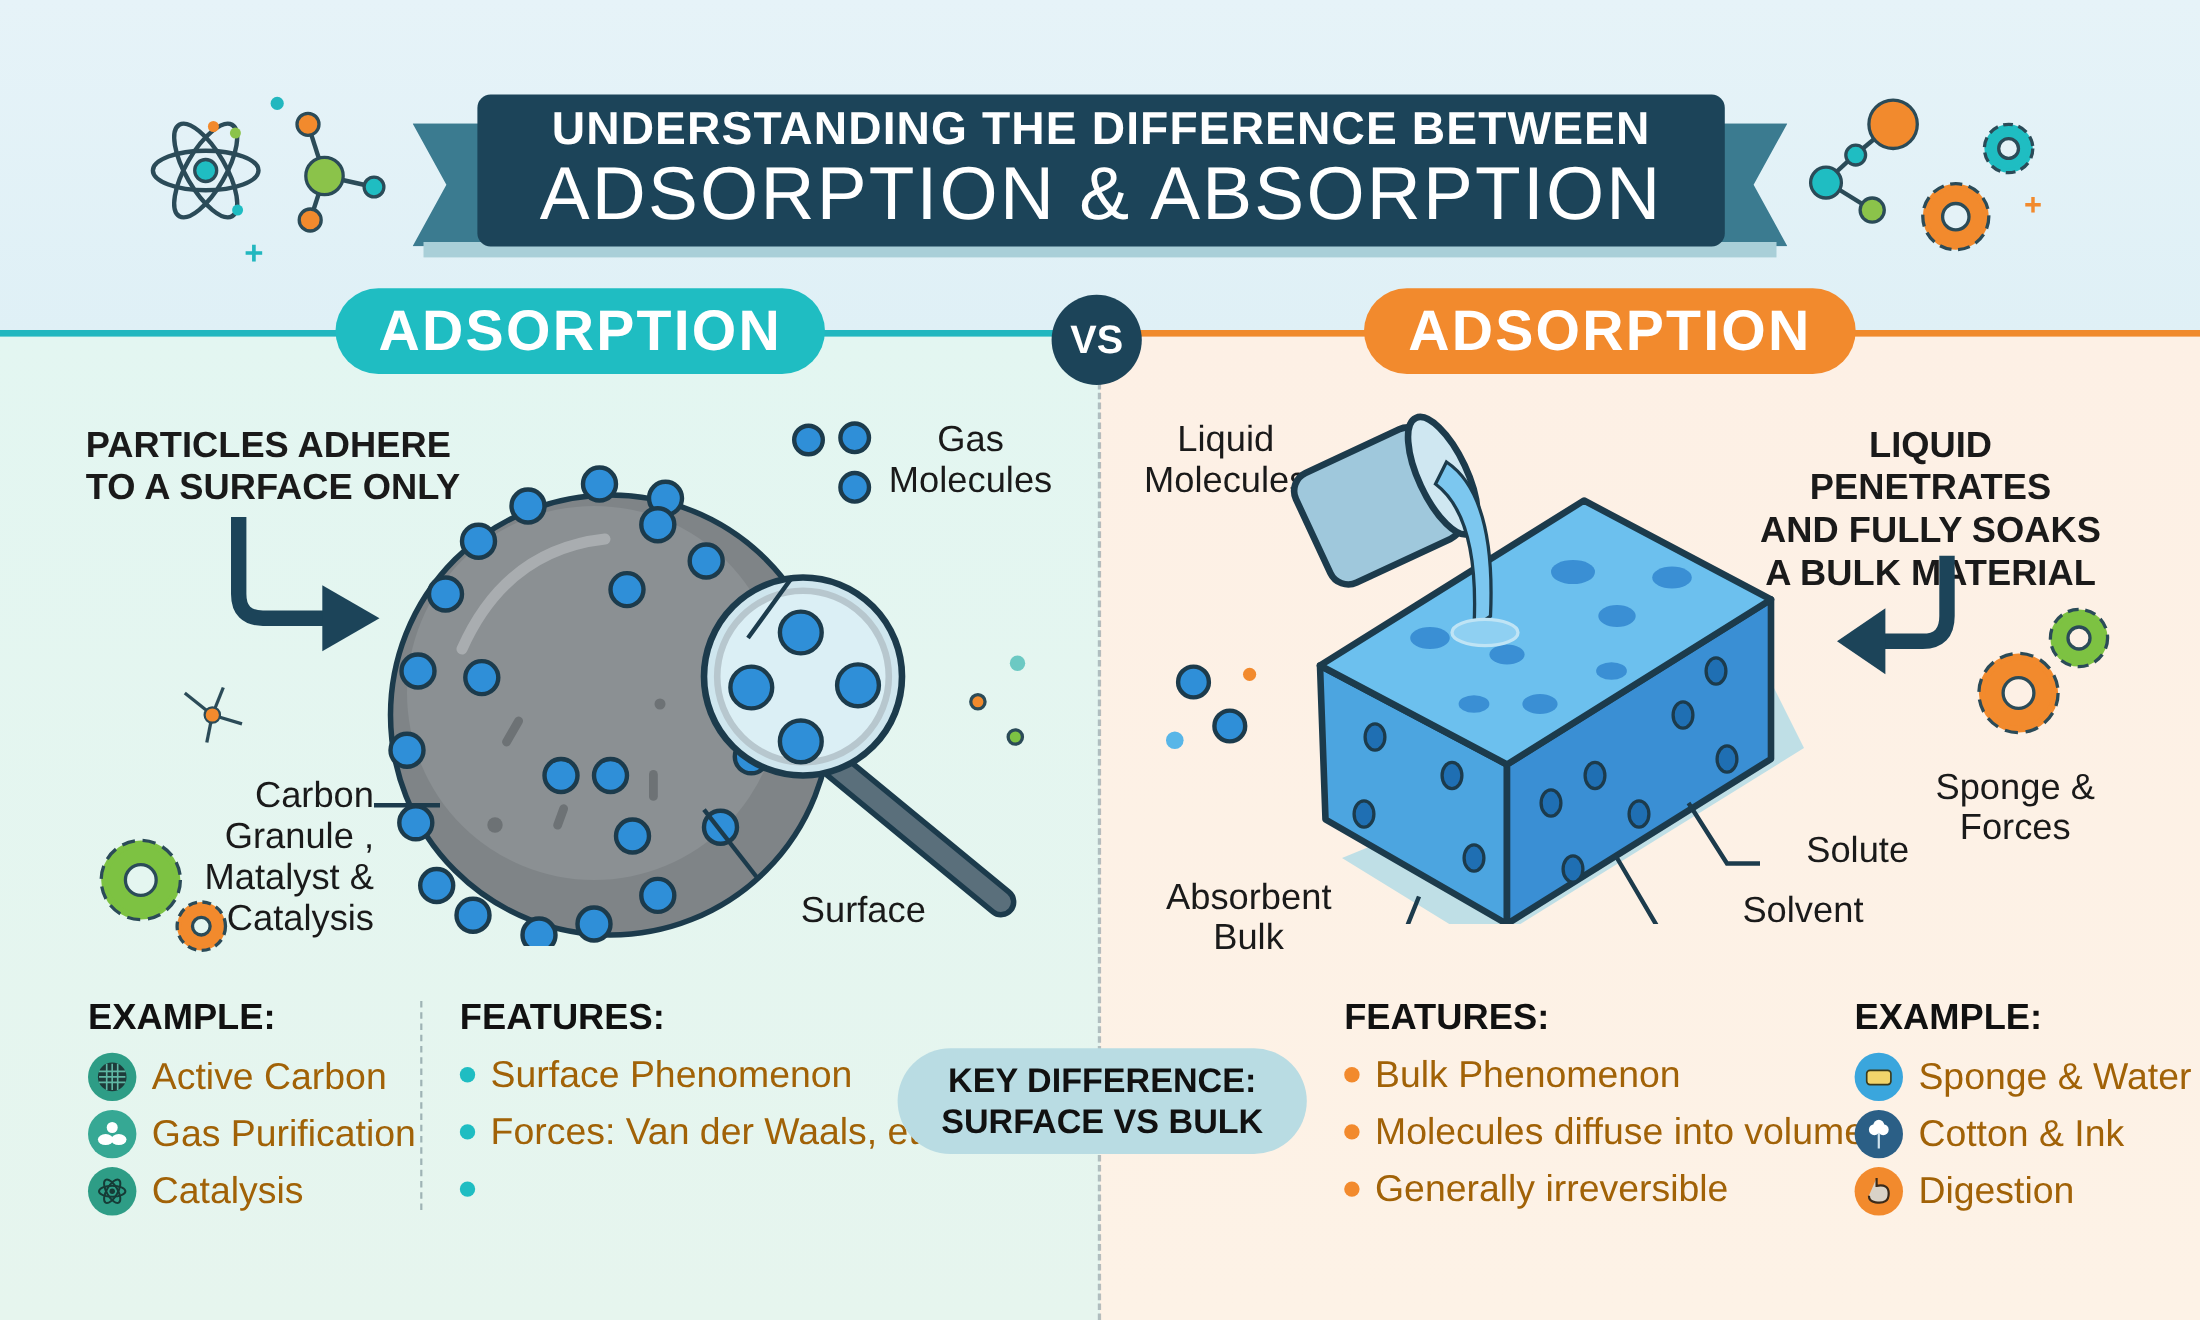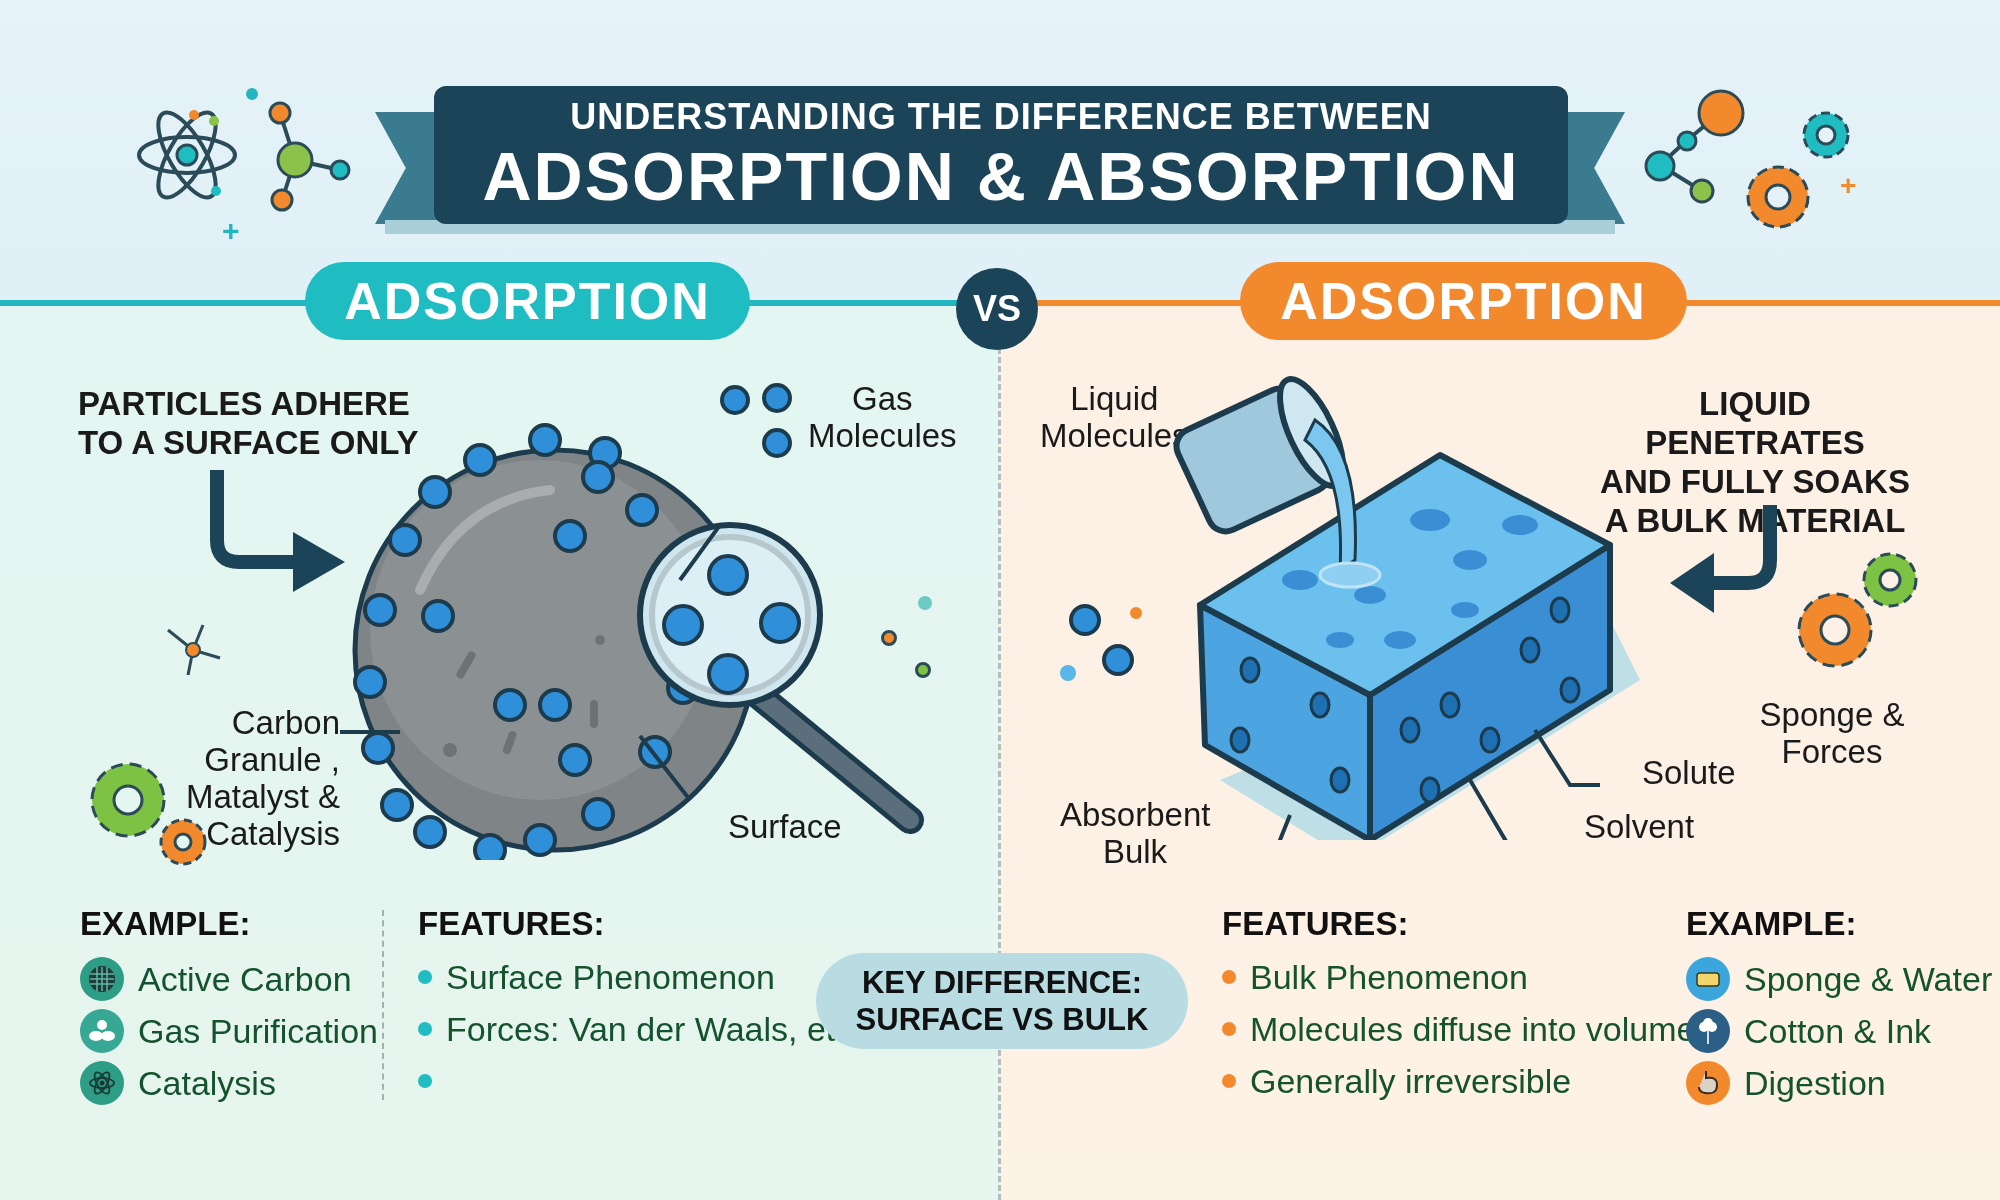--- a/index.html
+++ b/index.html
@@ -18,38 +18,38 @@
 
   
   .ribbon { top:112px; width:110px; height:112px; background:#3b7b90; }
   .ribbon.left { left:375px; clip-path: polygon(0 0,100% 0,100% 100%,0 100%,28% 50%); }
   .ribbon.right { left:1515px; clip-path: polygon(0 0,100% 0,72% 50%,100% 100%,0 100%); }
   .ribbon-shadow { top:220px; left:385px; width:1230px; height:14px; background:#a9cfd8; }
   .title-box {
     left:434px; top:86px; width:1134px; height:138px; background:#1c4459; border-radius:12px;
     display:flex; flex-direction:column; align-items:center; justify-content:center; color:#fff;
   }
-  .title-sub { font-weight:700; font-size:36px; letter-spacing:1px; line-height:42px; }
-  .title-main { font-weight:700; font-size:68px; letter-spacing:2px; line-height:76px; }
+  .title-sub { font-weight:700; font-size:42px; letter-spacing:1px; line-height:42px; }
+  .title-main { font-weight:400; font-size:68px; letter-spacing:2px; line-height:76px; }
 
   
   .line-teal { left:0; top:300px; width:1000px; height:6px; background:#22b7bf; }
   .line-orange { left:1000px; top:300px; width:1000px; height:6px; background:#f08a2c; }
   .pill { top:262px; height:78px; border-radius:40px; color:#fff; font-weight:700; font-size:52px; letter-spacing:2px;
     display:flex; align-items:center; justify-content:center; }
   .pill.teal { left:305px; width:445px; background:#1fbdc2; }
   .pill.orange { left:1240px; width:447px; background:#f28a2d; }
   .vs { left:956px; top:268px; width:82px; height:82px; border-radius:50%; background:#1c4459; color:#fff;
     font-weight:700; font-size:36px; display:flex; align-items:center; justify-content:center; }
 
   .caps { font-weight:700; font-size:33px; line-height:39px; color:#1a1a1a; }
   .lbl { font-size:33px; line-height:37px; color:#1a1a1a; font-family:"Liberation Sans Narrow","Liberation Sans",sans-serif; }
 
   .sect-title { font-weight:700; font-size:33px; color:#111; }
-  .list-item { display:flex; align-items:center; font-size:34px; height:52px; color:#14532d; }
+  .list-item { display:flex; align-items:center; font-size:34px; height:52px; color:#a16207; }
   .bullet { width:14px; height:14px; border-radius:50%; margin-right:14px; flex:none; }
   .ex-icon { width:44px; height:44px; border-radius:50%; margin-right:14px; flex:none; display:flex; align-items:center; justify-content:center; }
 
   .key-diff { left:816px; top:953px; width:372px; height:96px; border-radius:48px; background:#b9dce3;
     display:flex; flex-direction:column; align-items:center; justify-content:center; font-weight:700; font-size:31px; line-height:37px; color:#111; }
   .vdash { left:382px; top:910px; height:190px; border-left:2px dashed #9fb3b5; }
 </style>
 </head>
 <body>
 

